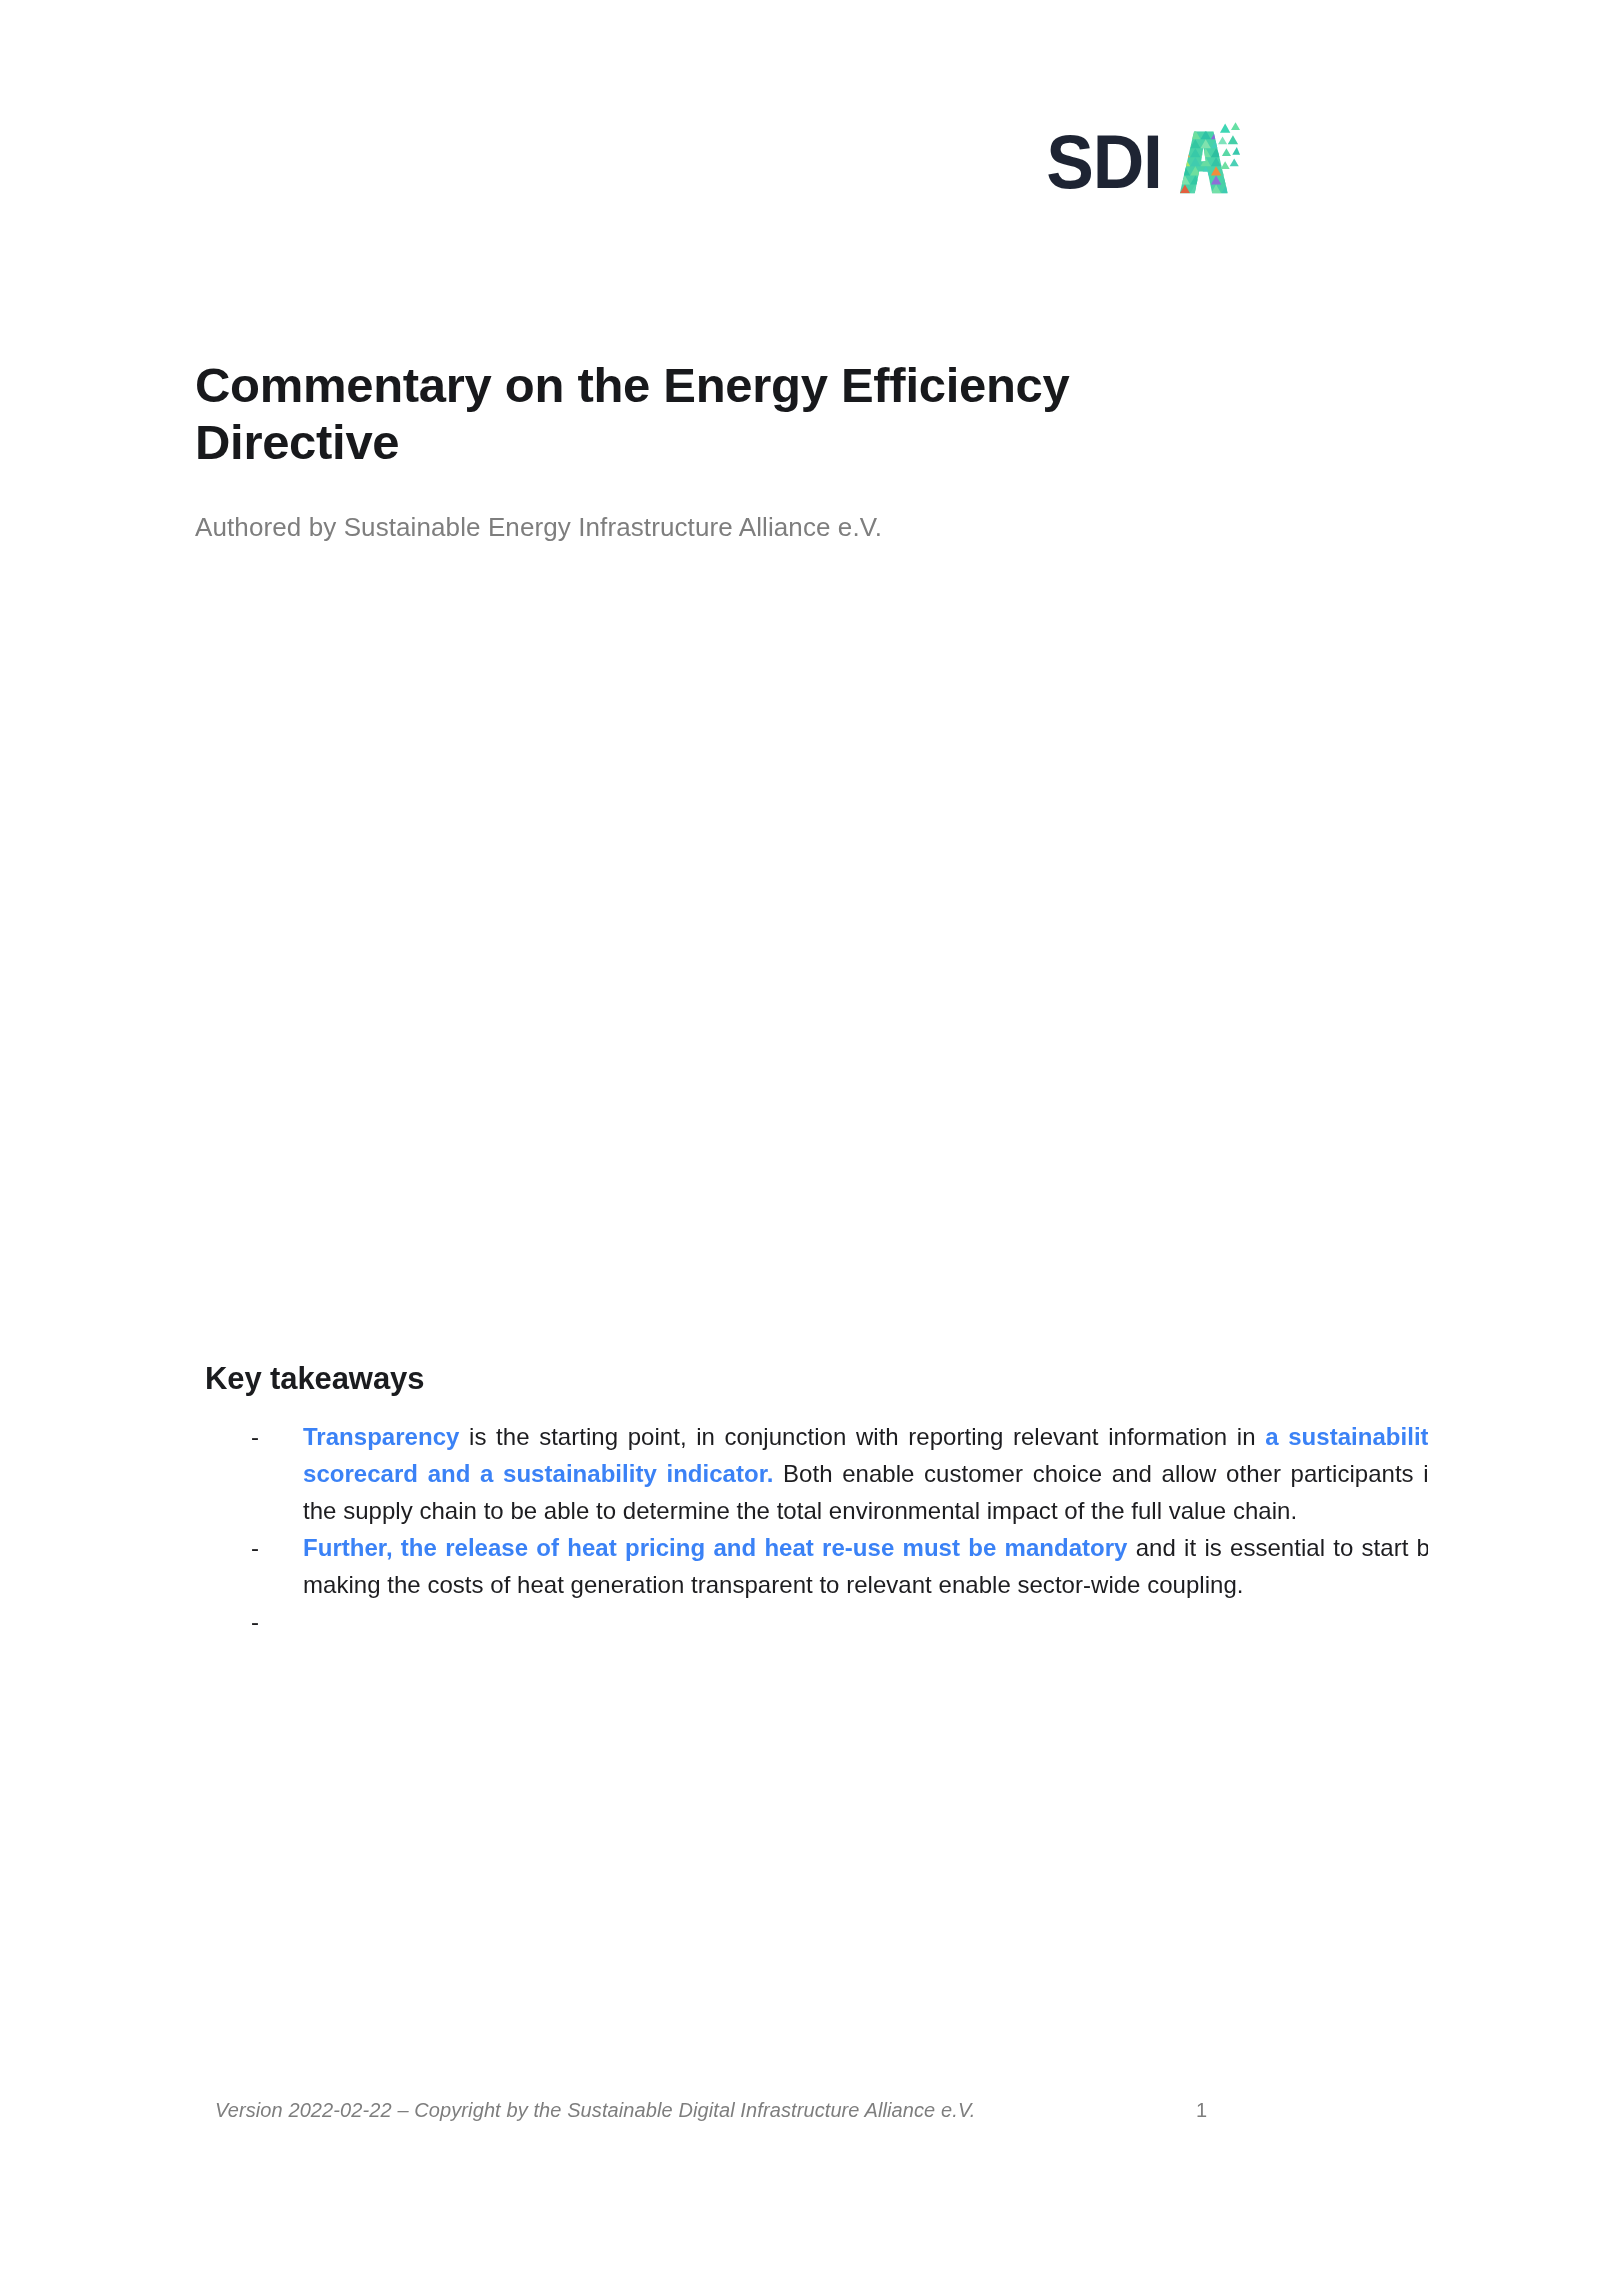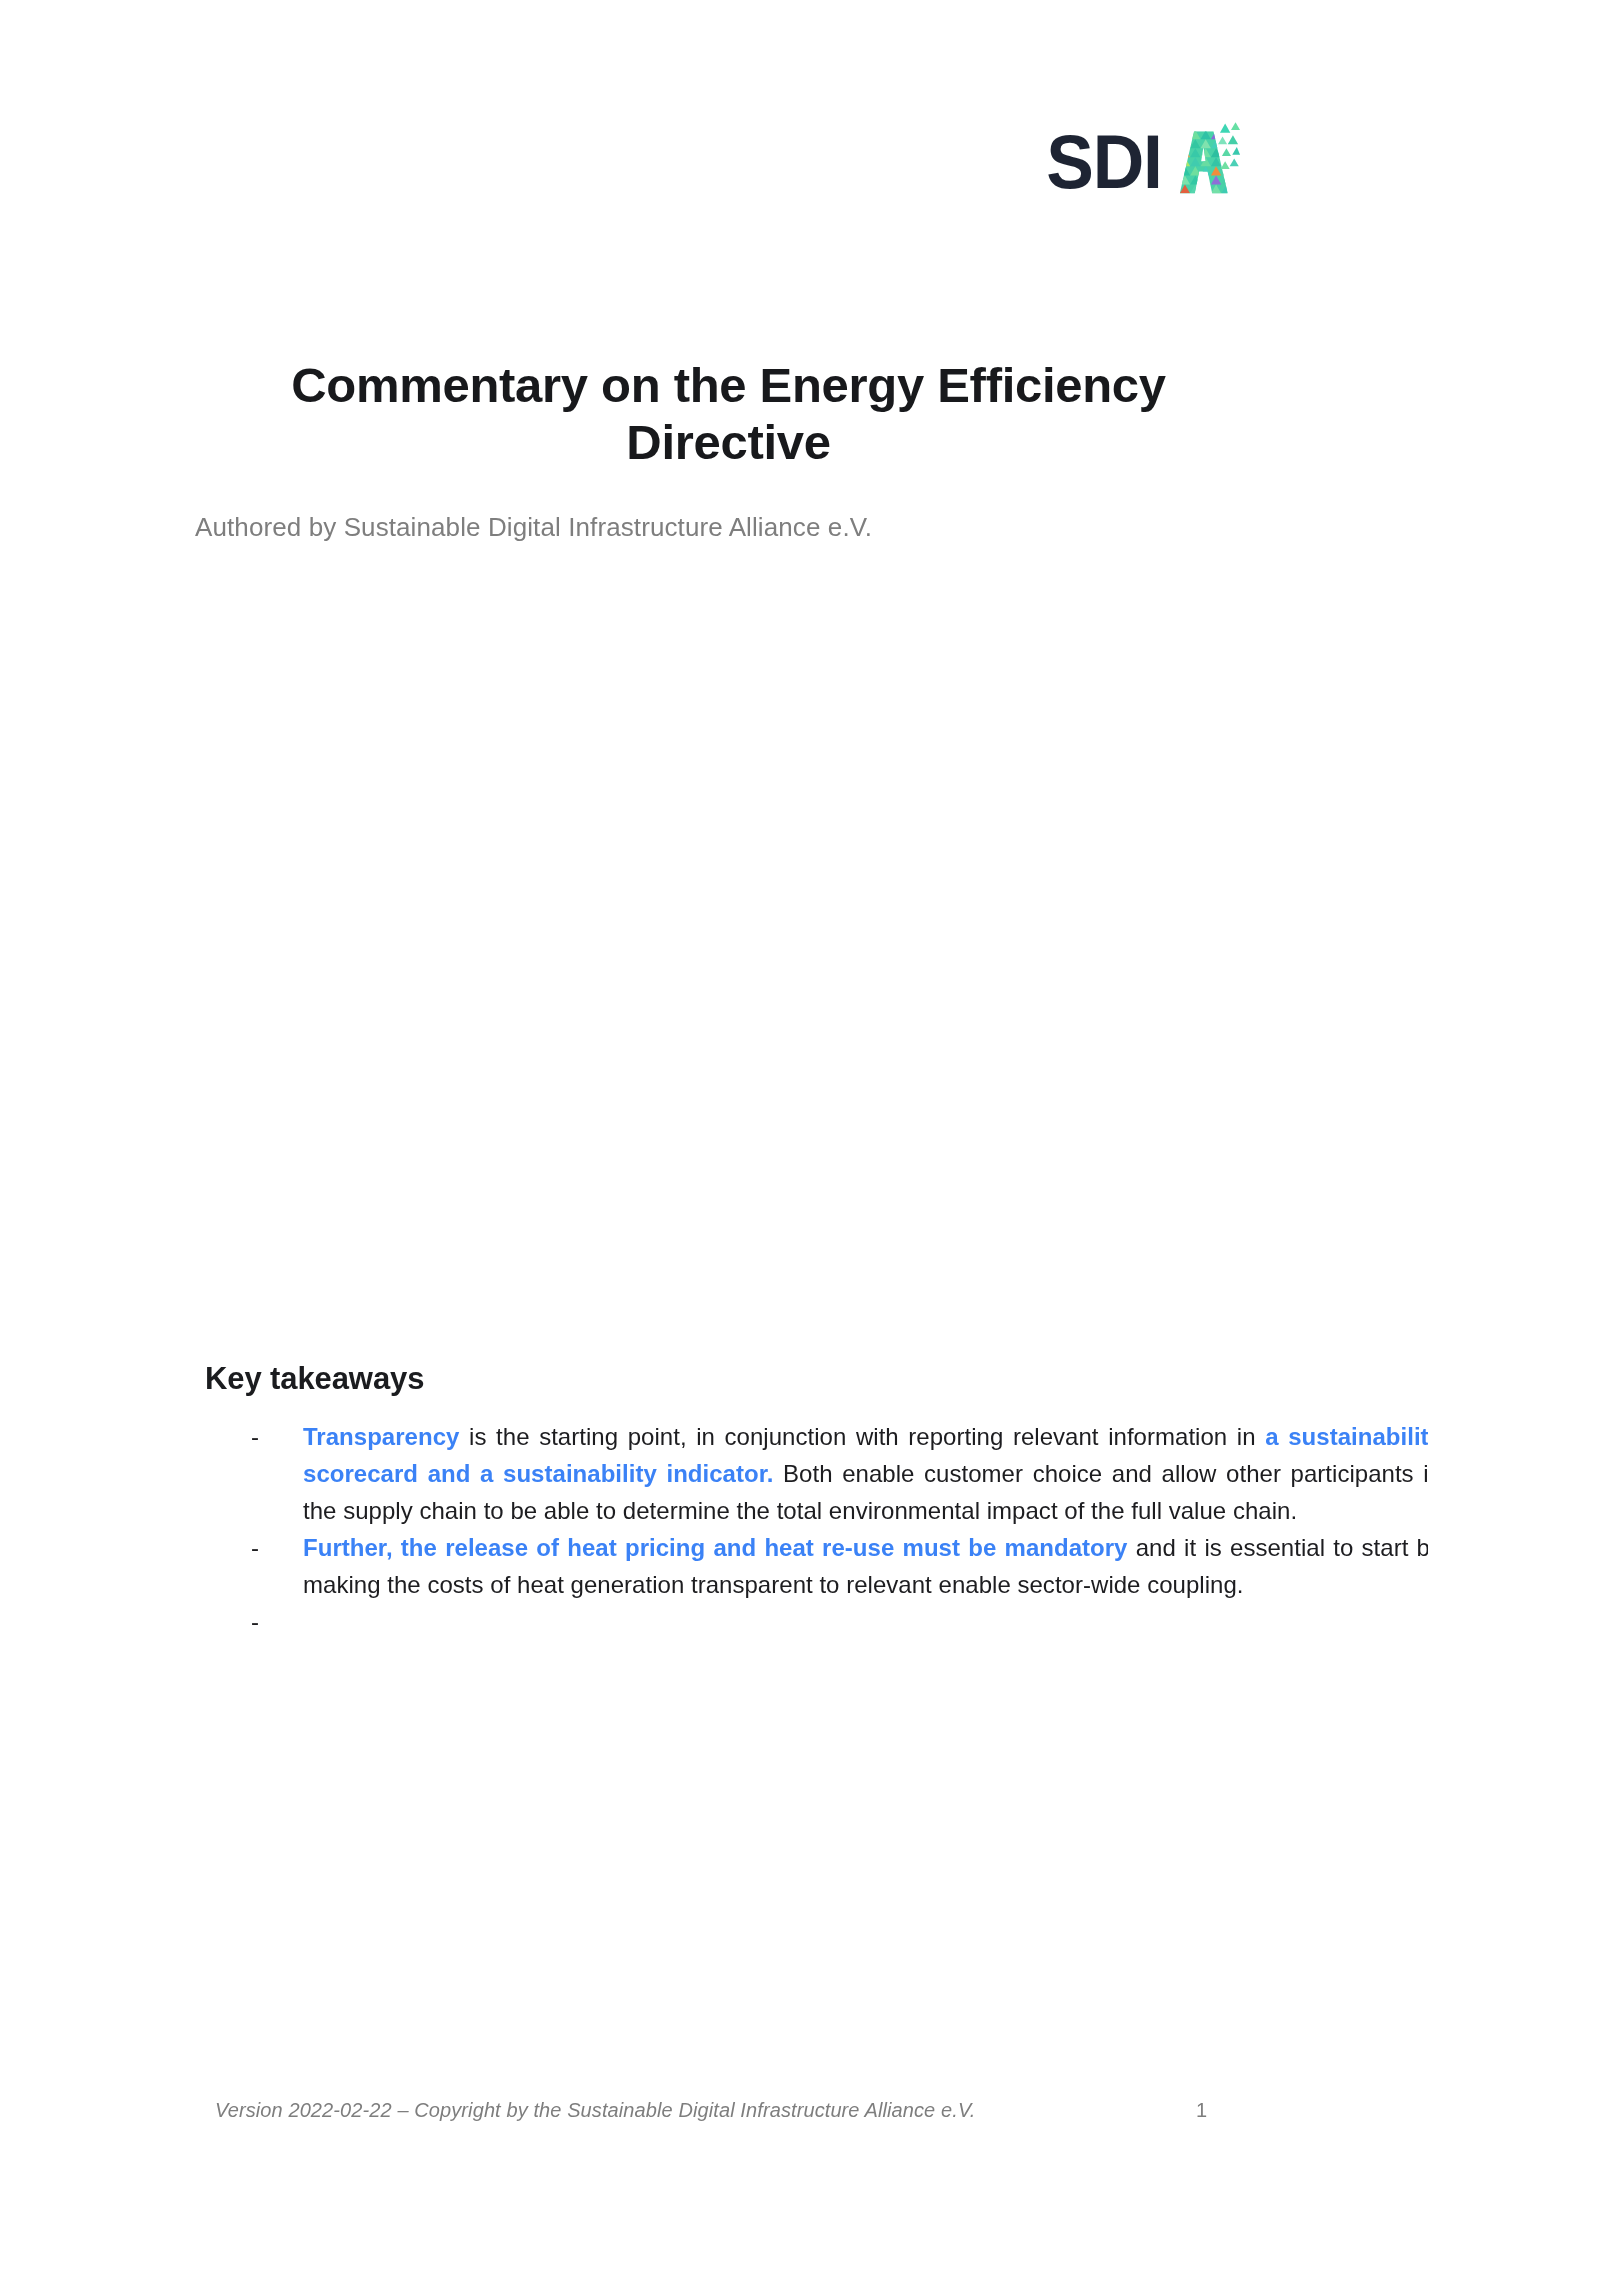--- a/index.html
+++ b/index.html
@@ -41,21 +41,20 @@
   }
   .doc-title {
     margin: 0;
     font-family: "Liberation Sans Narrow", "Liberation Sans", sans-serif;
     font-weight: bold;
     font-size: 49px;
     line-height: 1.17;
     letter-spacing: -0.3px;
     color: #18191c;
     max-width: 1067px;
-    text-align: center;
   }
   .doc-author {
     margin: 0;
     padding-top: 38px;
     font-family: "Liberation Sans", sans-serif;
     font-weight: normal;
     font-size: 26px;
     line-height: 1.35;
     color: #7e7e7e;
     letter-spacing: 0.1px;
@@ -202,21 +201,21 @@
         <polygon points="294,40 287,52 299,52" fill="#38c9ae"></polygon>
         <polygon points="278,42 271,54 285,54" fill="#5ad8a6"></polygon>
         <polygon points="290,58 283,70 297,70" fill="#4bd0b6"></polygon>
         <polygon points="276,62 269,74 283,74" fill="#6fdfa2"></polygon>
       </g>
     </svg>
   </div>
 
   <div class="title-block">
     <h1 class="doc-title">Commentary on the Energy Efficiency Directive</h1>
-    <p class="doc-author">Authored by Sustainable Digital Infrastructure Alliance e.V.</p>
+    <p class="doc-author">Authored by Sustainable Energy Infrastructure Alliance e.V.</p>
   </div>
 
   <div class="takeaways">
     <h2 class="section-heading">Key takeaways</h2>
     <ul class="bullet-list" id="takeaway-list">
         <li><span class="marker">-</span><span><b>Transparency</b><span> is the starting point, in conjunction with reporting relevant information in </span><b>a sustainability scorecard and a sustainability indicator.</b><span> Both enable customer choice and allow other participants in the supply chain to be able to determine the total environmental impact of the full value chain.</span></span></li>
         <li><span class="marker">-</span><span><b>Further, the release of heat pricing and heat re-use must be mandatory</b><span> and it is essential to start by making the costs of heat generation transparent to relevant enable sector-wide coupling.</span></span></li>
         <li><span class="marker">-</span></li>
       </ul>
   </div>

